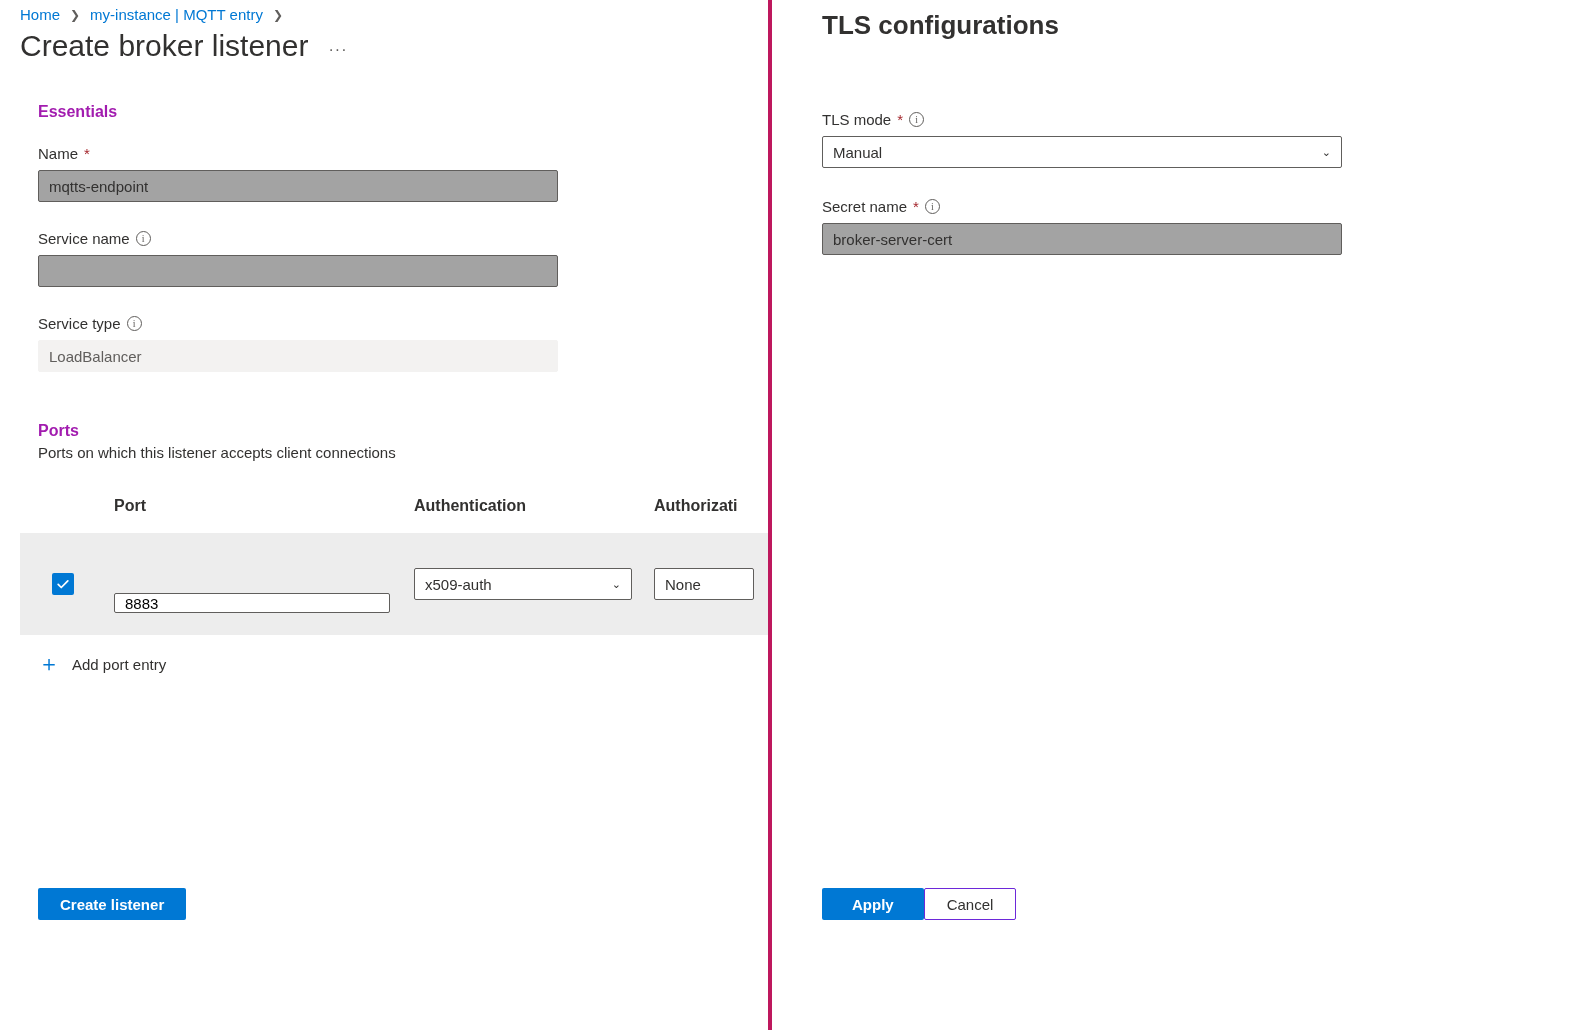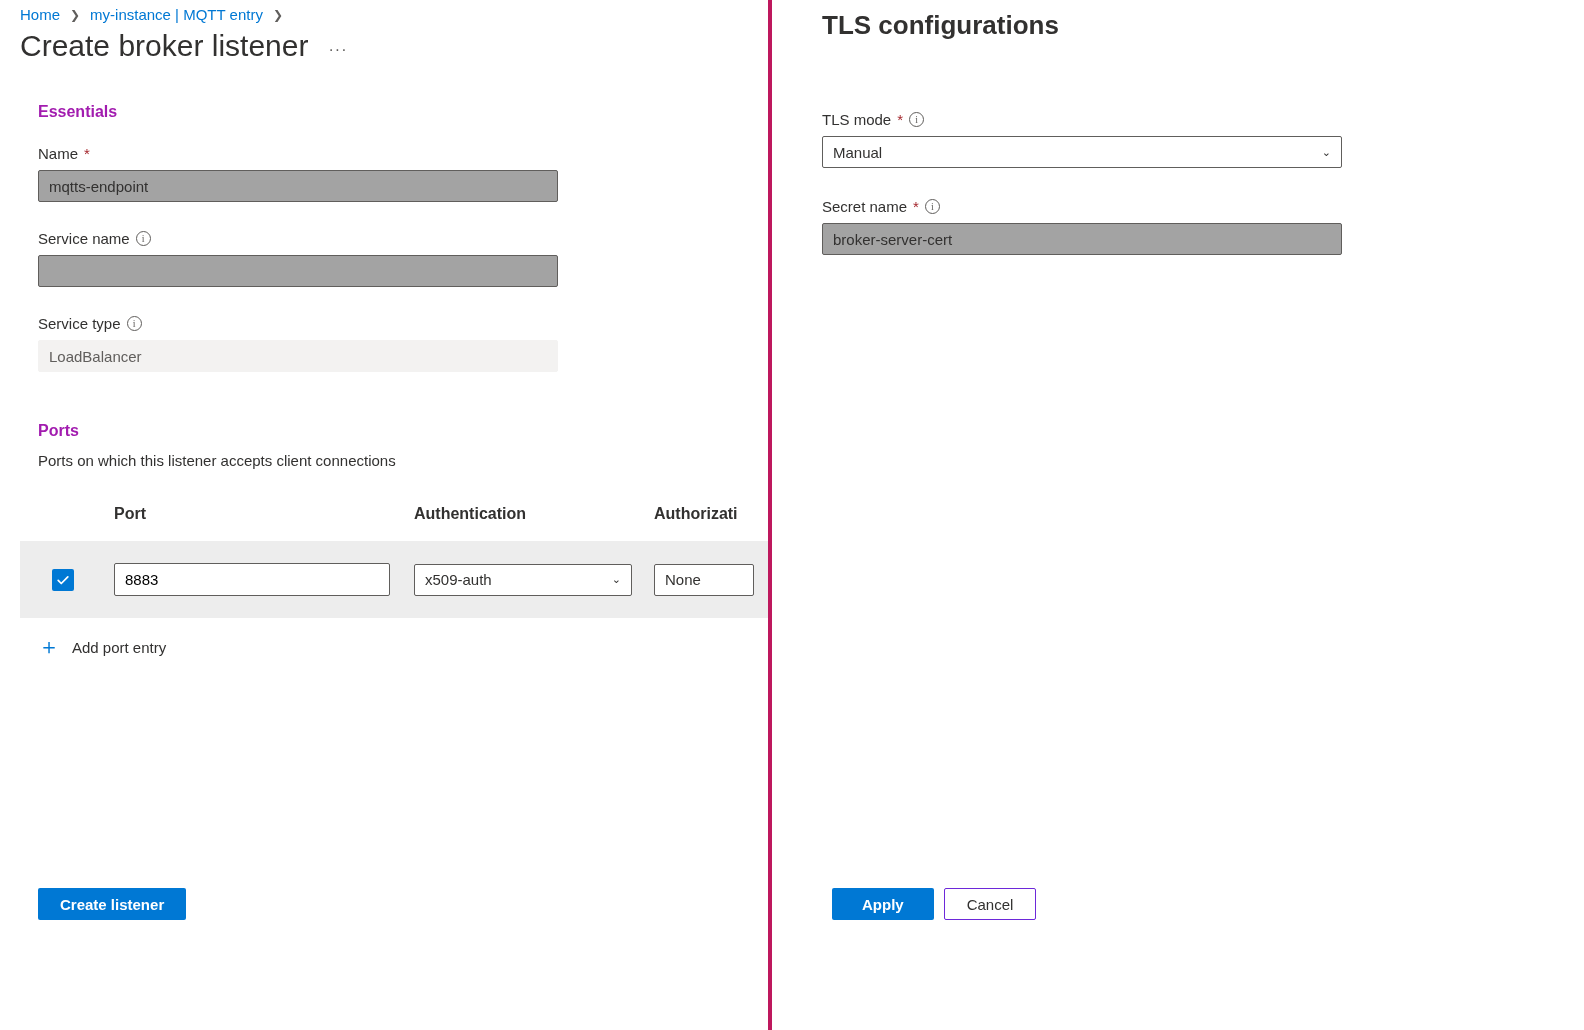--- a/index.html
+++ b/index.html
@@ -122,21 +122,21 @@
   .text-input.readonly {
     background: #f3f2f1;
     border-color: #f3f2f1;
     color: #605e5c;
   }
 
   
   .section-sub {
     font-size: 15px;
     color: #323130;
-    margin: 12px 0 36px 0;
+    margin: 4px 0 36px 0;
   }
   .ports-header {
     display: flex;
     padding-left: 76px;
     gap: 0;
     font-size: 16px;
     font-weight: 600;
     margin-bottom: 18px;
   }
   .ports-header .col-port { width: 300px; }
@@ -162,27 +162,28 @@
     width: 22px; height: 22px;
     background: #0078d4;
     color: #fff;
     display: flex;
     align-items: center;
     justify-content: center;
     font-size: 14px;
     border-radius: 2px;
   }
   .port-row input[type=text] {
-    height: 33px;
+    height: 20px;
     border: 1px solid #605e5c;
     border-radius: 2px;
     padding: 0 10px;
     font-size: 15px;
     background: #fff;
     width: 276px;
+    margin-top: 38px;
   }
   .dropdown {
     height: 32px;
     border: 1px solid #605e5c;
     border-radius: 2px;
     padding: 0 10px;
     font-size: 15px;
     background: #fff;
     width: 218px;
     display: flex;
@@ -213,24 +214,23 @@
   }
 
   
   .main-footer {
     position: absolute;
     left: 38px;
     bottom: 110px;
   }
   .side-footer {
     position: absolute;
-    left: 60px;
+    left: 50px;
     bottom: 110px;
     display: flex;
-    gap: 10px;
   }
   .btn-primary {
     background: #0078d4;
     color: #fff;
     border: none;
     height: 32px;
     padding: 0 22px;
     font-size: 15px;
     font-weight: 600;
     border-radius: 2px;

